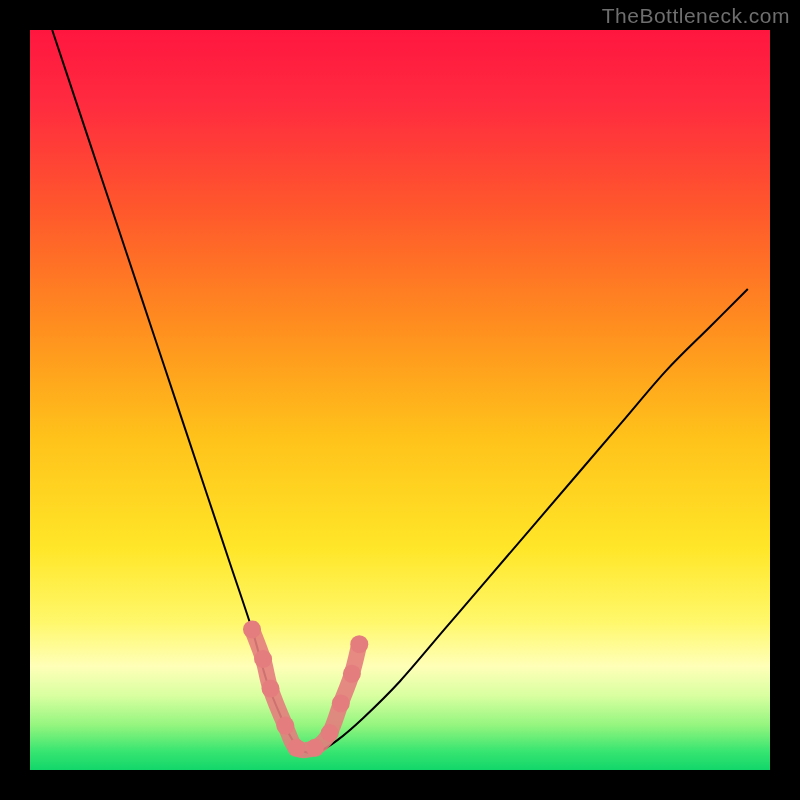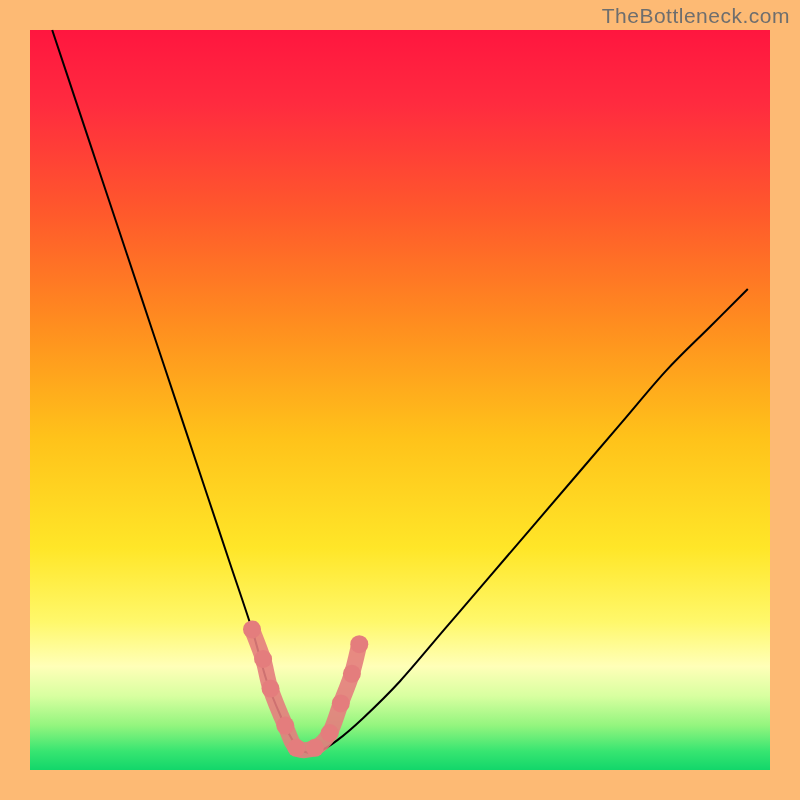--- a/index.html
+++ b/index.html
@@ -5,21 +5,21 @@
   body {
     margin: 0;
     padding: 0;
     background: #fff;
     font-family: Arial, Helvetica, sans-serif;
   }
   .wrap {
     width: 800px;
     height: 800px;
     position: relative;
-    background: #fdba74;
+    background: #000000;
   }
   .watermark {
     position: absolute;
     top: 4px;
     right: 10px;
     color: #6e6e6e;
     font-size: 21px;
     letter-spacing: 0.5px;
     z-index: 10;
   }

